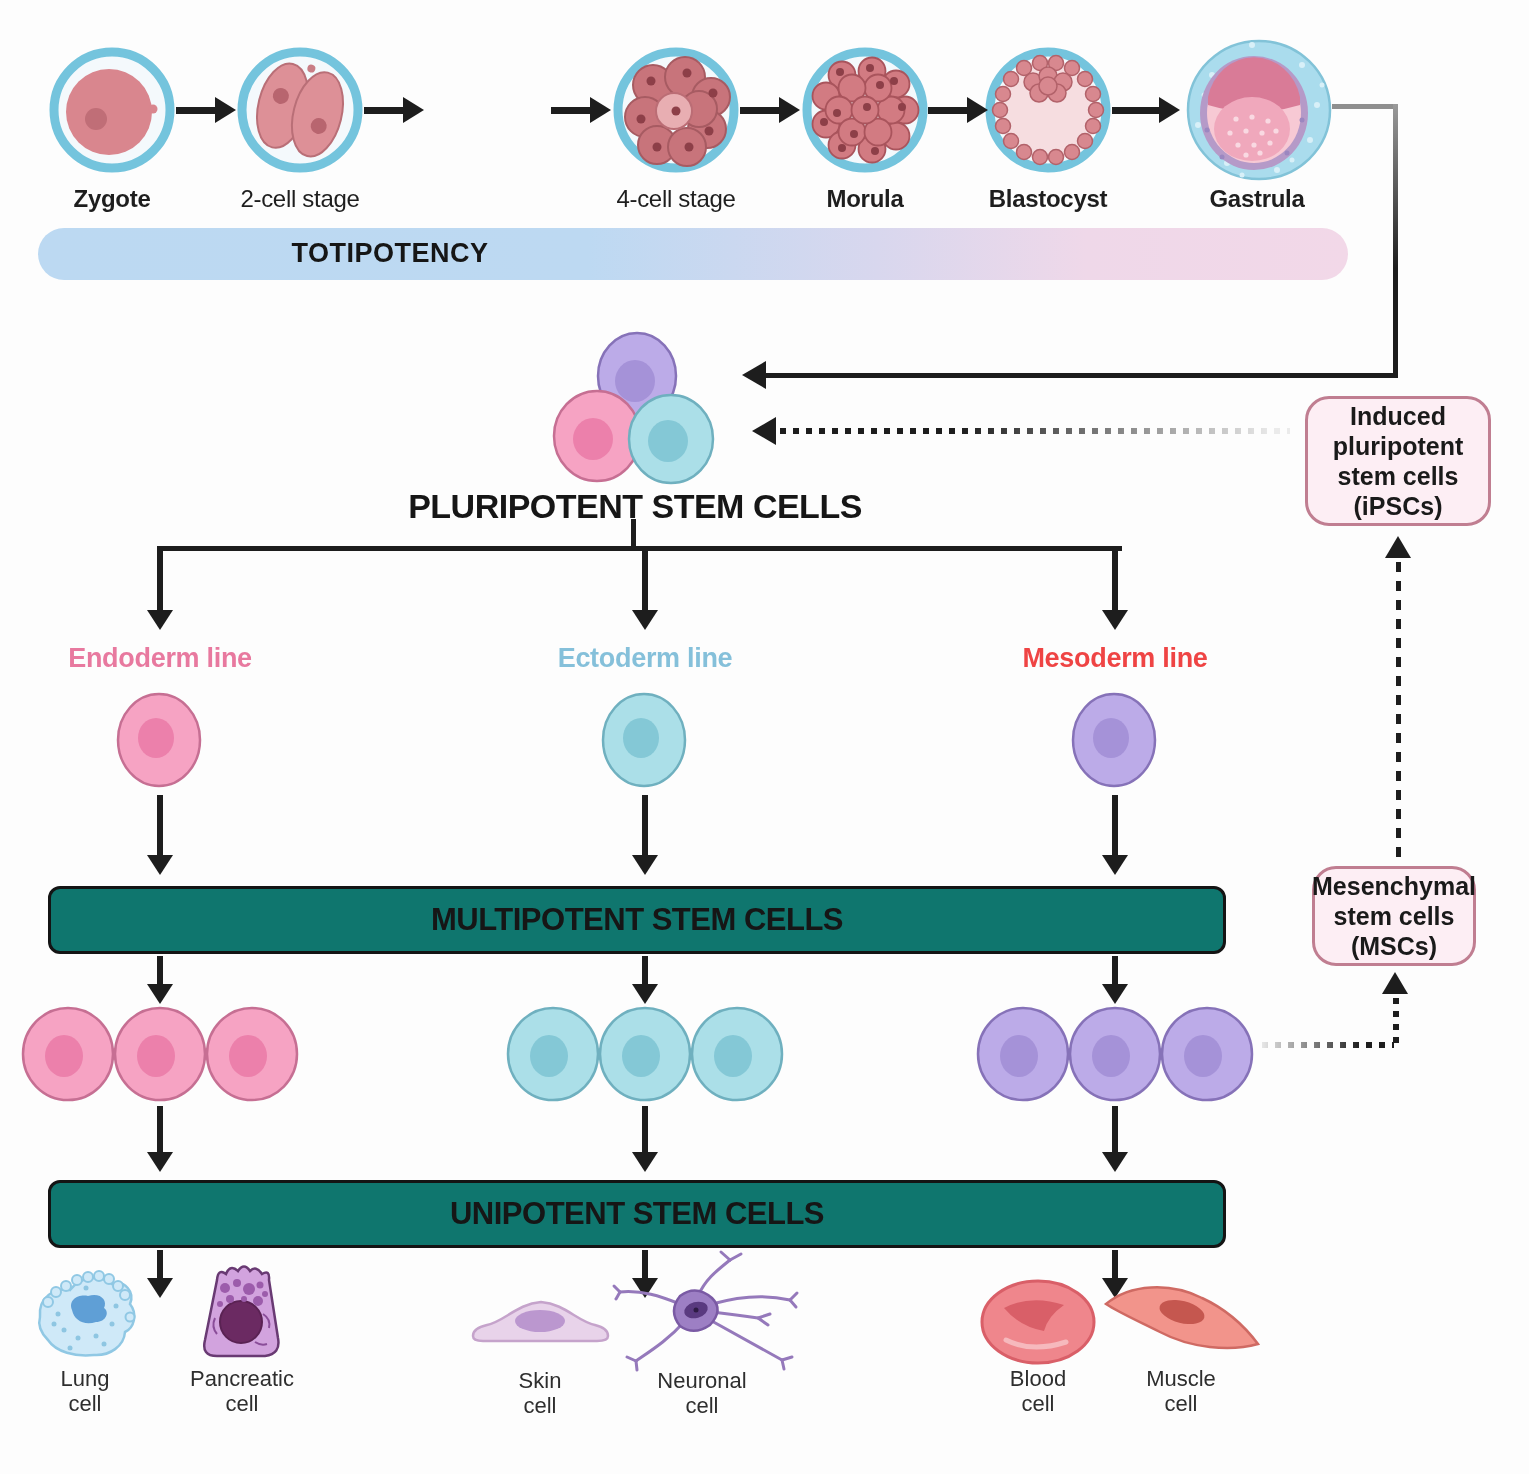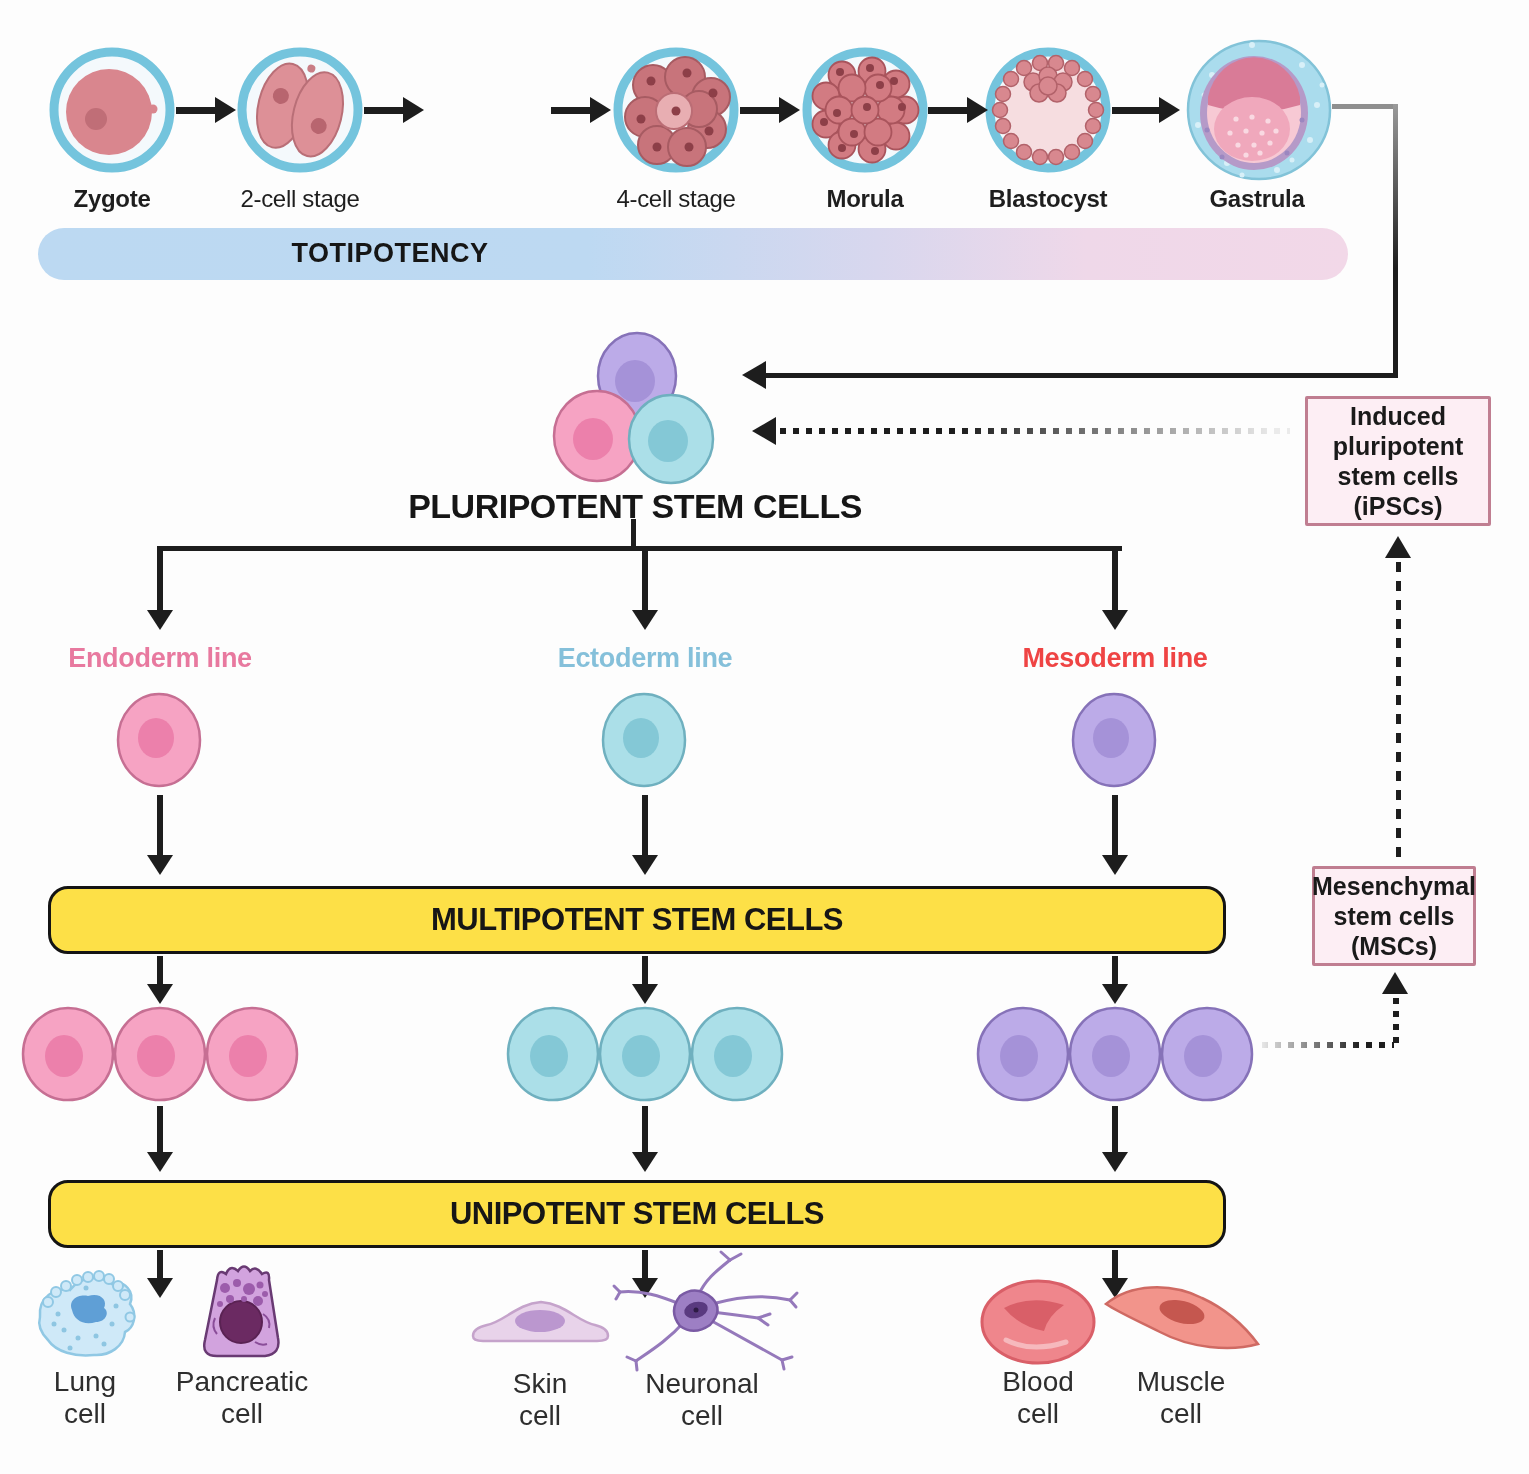--- a/index.html
+++ b/index.html
@@ -26,28 +26,28 @@
   .dot-v{position:absolute;width:6px;background:repeating-linear-gradient(180deg,#1d1d1d 0 6px,transparent 6px 13px);}
   .dash-v{position:absolute;width:5px;background:repeating-linear-gradient(180deg,#1d1d1d 0 10px,transparent 10px 19px);}
   .fade-r{-webkit-mask-image:linear-gradient(90deg,#000 0%,#000 35%,rgba(0,0,0,.08) 97%);mask-image:linear-gradient(90deg,#000 0%,#000 35%,rgba(0,0,0,.08) 97%);}
   .fade-l{-webkit-mask-image:linear-gradient(90deg,rgba(0,0,0,.1) 0%,#000 75%);mask-image:linear-gradient(90deg,rgba(0,0,0,.1) 0%,#000 75%);}
   
   .potency-bar{position:absolute;left:38px;top:228px;width:1310px;height:52px;border-radius:26px;
     background:linear-gradient(90deg,#bcd9f2 0%,#bdd9f2 42%,#d8d7ee 64%,#efd8e9 80%,#f2d8e8 100%);}
   .potency-text{position:absolute;top:238px;width:300px;text-align:center;font-size:27px;font-weight:700;letter-spacing:0.5px;color:#161616;}
   
   .big-title{position:absolute;text-align:center;font-size:34px;font-weight:700;letter-spacing:-0.5px;color:#161616;}
-  .stage-box{position:absolute;left:48px;width:1172px;height:62px;background:#fde047;border:3.5px solid #141414;border-radius:20px;
+  .stage-box{position:absolute;left:48px;width:1172px;height:62px;background:#0f766e;border:3.5px solid #141414;border-radius:12px;
     display:flex;align-items:center;justify-content:center;font-size:31px;font-weight:700;letter-spacing:-0.5px;color:#161616;}
   .germ-label{position:absolute;width:300px;text-align:center;font-size:27px;font-weight:700;letter-spacing:-0.3px;}
   .endo{color:#e8799f;} .ecto{color:#85c0da;} .meso{color:#ef4444;}
-  .side-box{position:absolute;background:#fdeef4;border:3px solid #c07e91;border-radius:2px;
+  .side-box{position:absolute;background:#fdeef4;border:3px solid #c07e91;border-radius:24px;
     display:flex;align-items:center;justify-content:center;text-align:center;
     font-size:25px;font-weight:700;line-height:1.2;color:#1a1a1a;padding:4px;box-sizing:border-box;}
-  .term-label{position:absolute;width:170px;text-align:center;font-size:28px;line-height:1.15;color:#2e2e2e;}
+  .term-label{position:absolute;width:170px;text-align:center;font-size:22px;line-height:1.15;color:#2e2e2e;}
 </style>
 </head>
 <body>
 
 <div id="canvas">
 
   <div class="stage" style="left:37px">
     <svg width="150" height="150" viewBox="0 0 150 150">
       <circle cx="75" cy="75" r="58" fill="#f4f9fc" stroke="#74c4dd" stroke-width="9"></circle>
       <circle cx="72" cy="77" r="43" fill="#d9868e"></circle>

